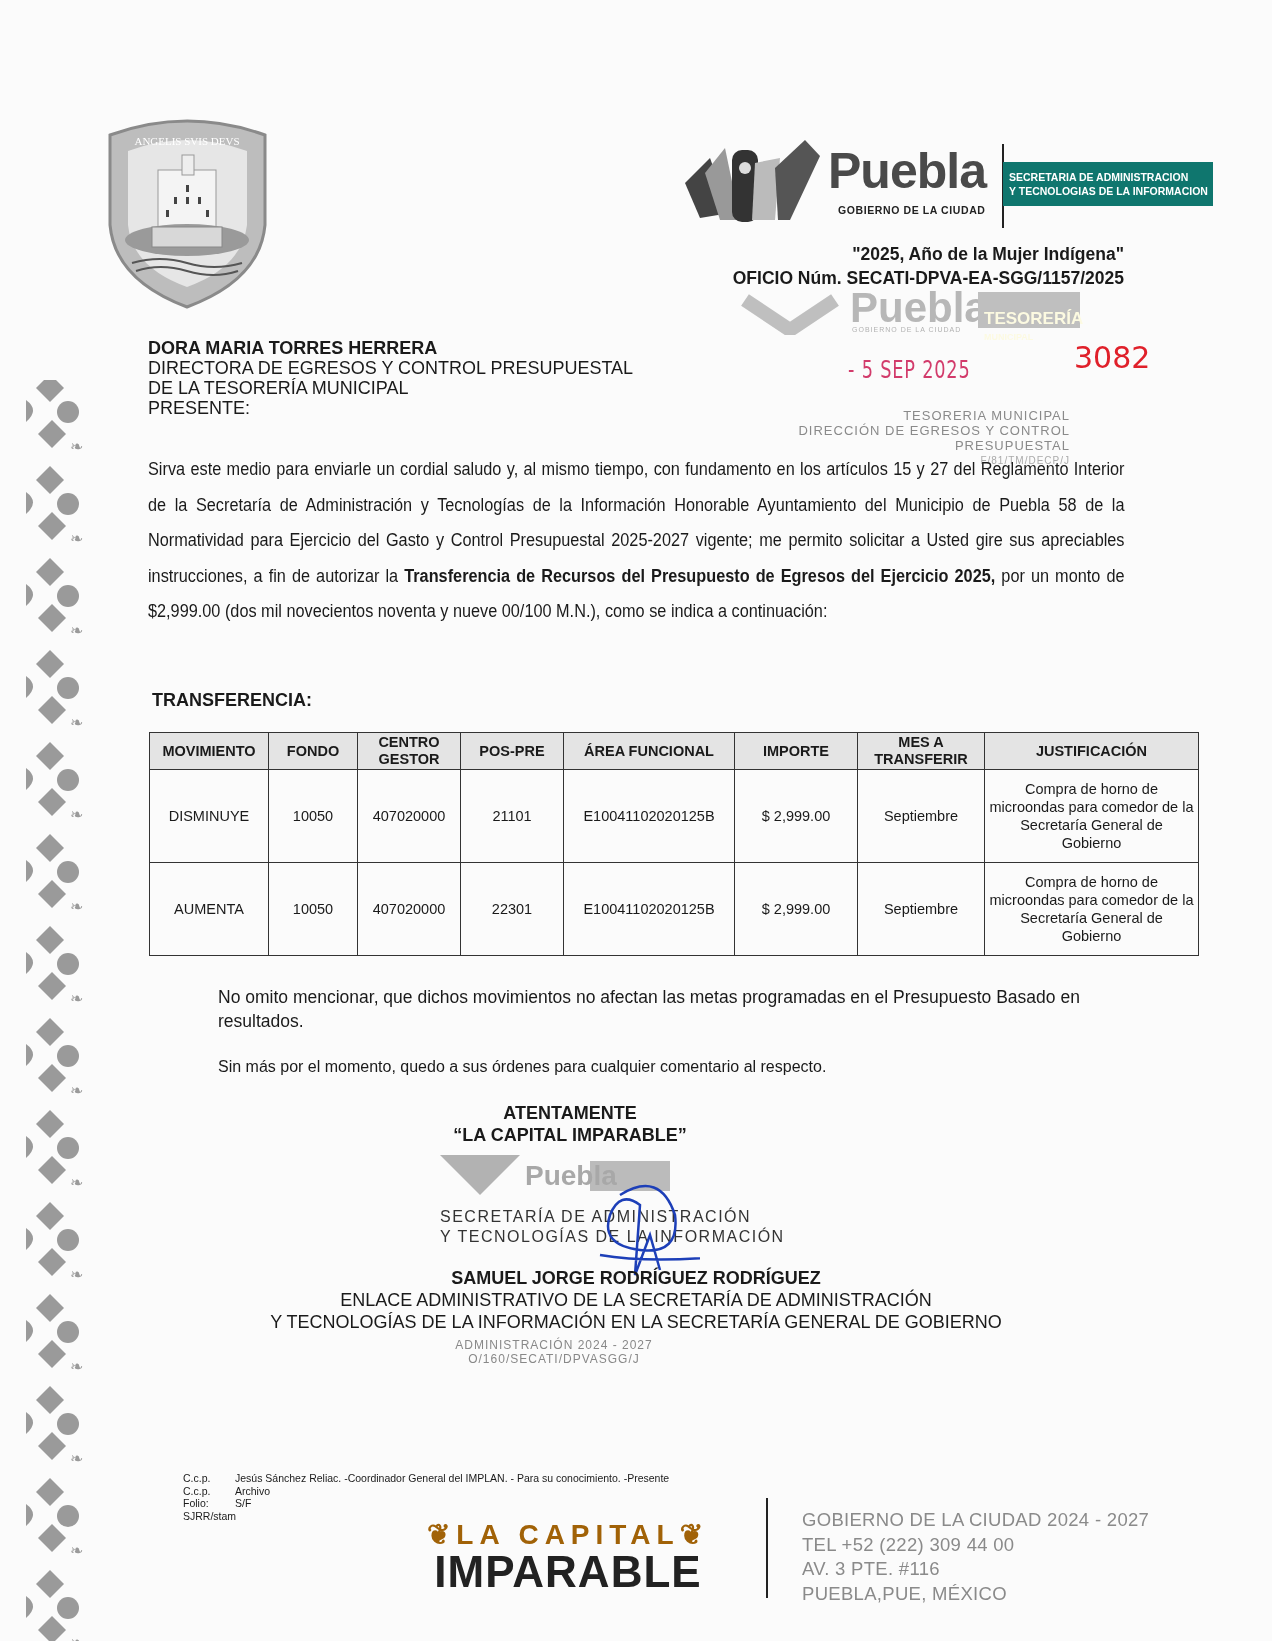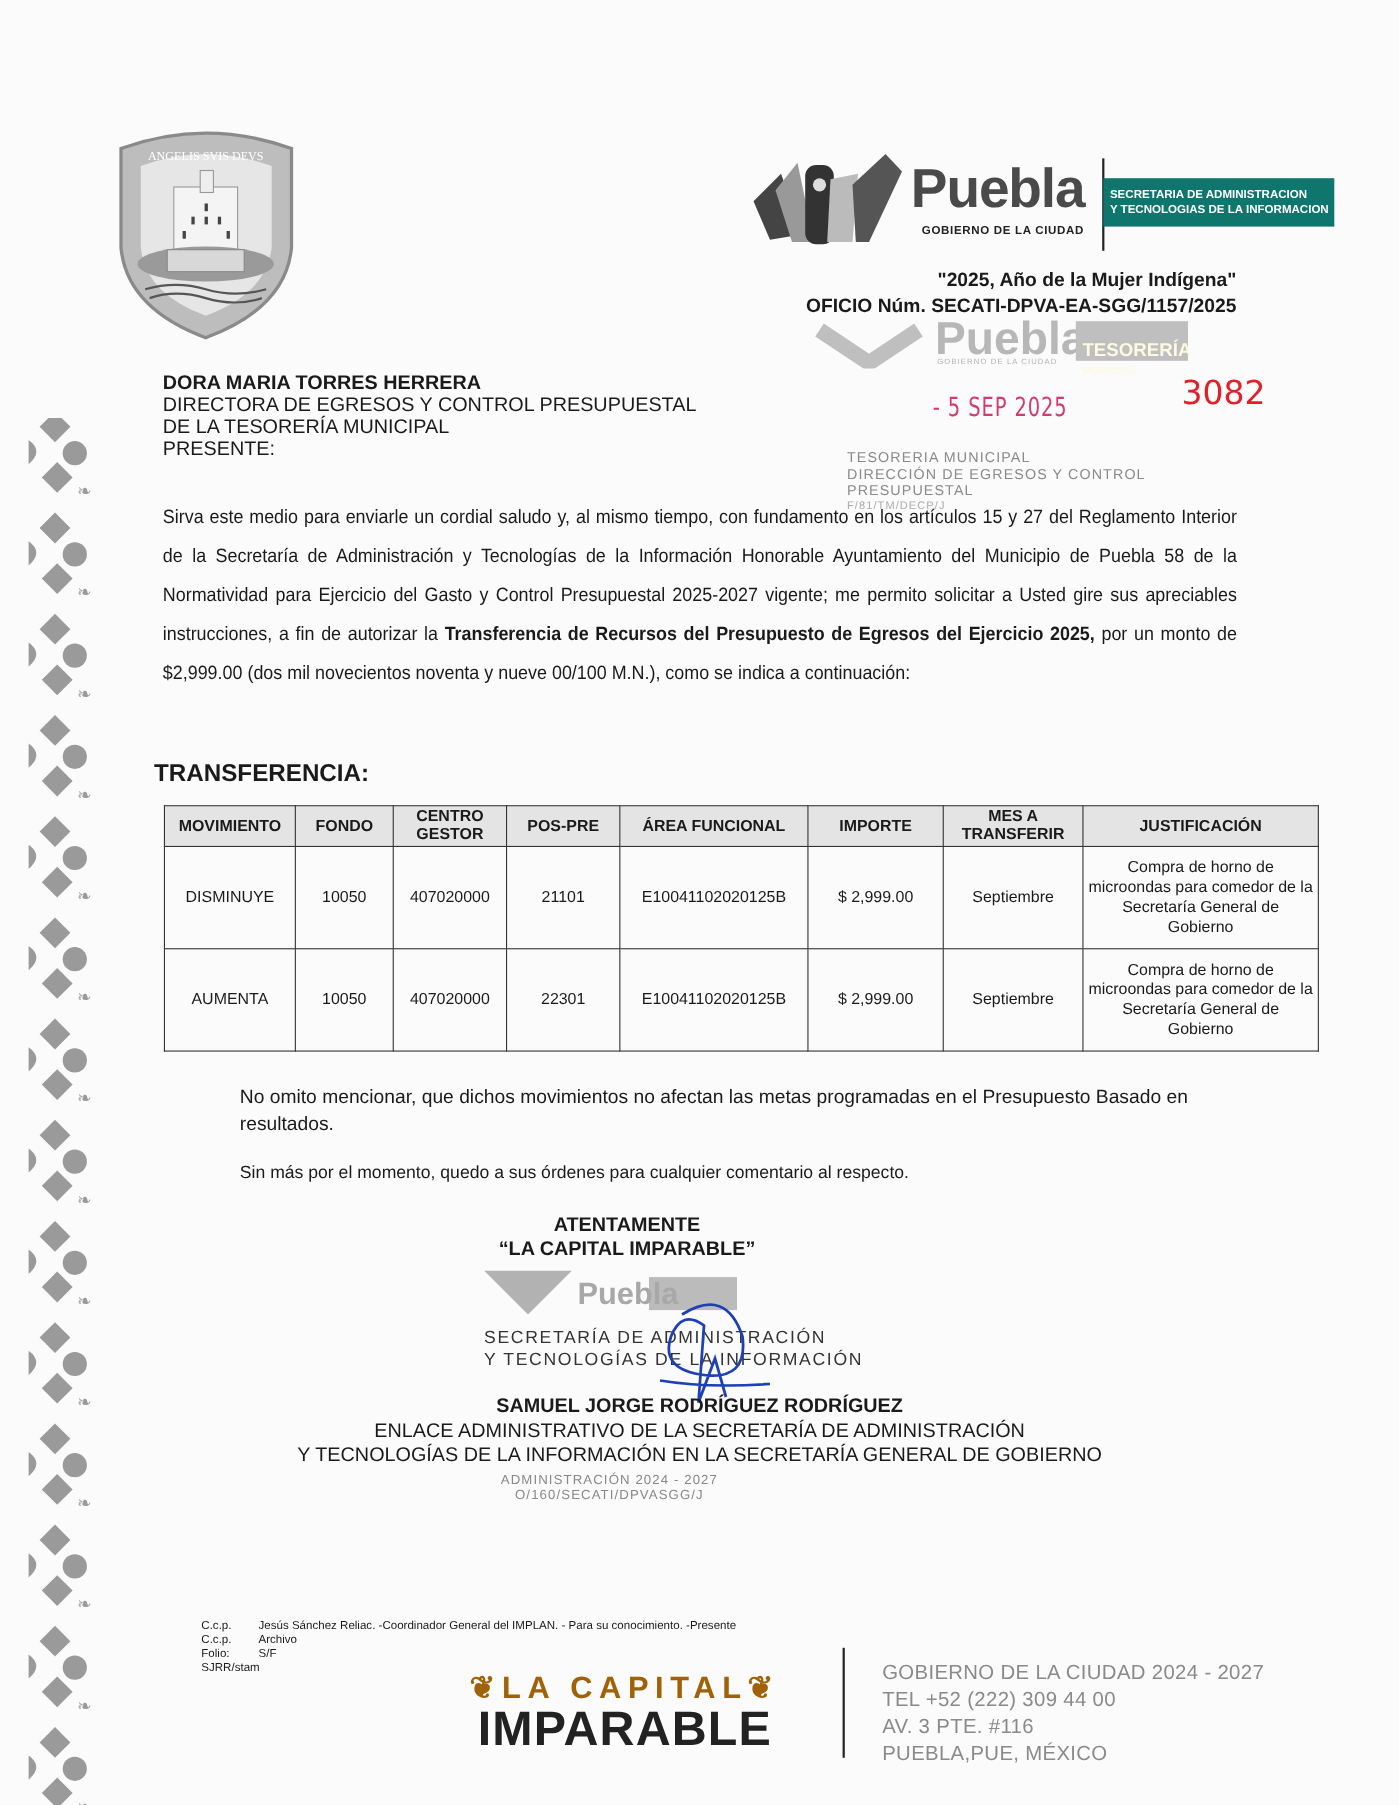--- a/index.html
+++ b/index.html
@@ -20,30 +20,30 @@
   .year-motto{right:148px;top:244px;font-weight:bold;font-size:17.5px;text-align:right;}
   .oficio{right:148px;top:268px;font-weight:bold;font-size:17.5px;text-align:right;}
   
   .st-tes{left:740px;top:290px;width:350px;height:45px;opacity:.45;}
   .st-tes .w{position:absolute;left:110px;top:-6px;font-size:42px;font-weight:bold;color:#666;}
   .st-tes .b{position:absolute;left:238px;top:2px;width:102px;height:36px;background:#777;color:#fef9c3;font-weight:bold;font-size:17px;padding:18px 6px;box-sizing:border-box;line-height:18px;}
   .st-tes .b small{font-size:9px;display:block;}
   .st-tes .g{position:absolute;left:112px;top:36px;font-size:7px;color:#555;letter-spacing:1px;}
   .date-stamp{left:848px;top:356px;font-size:24px;color:#d23b6b;letter-spacing:1px;transform:scaleX(.82);transform-origin:left;font-family:"DejaVu Sans Condensed","DejaVu Sans",sans-serif;}
   .folio-stamp{left:1074px;top:340px;font-size:30px;color:#e0202a;font-family:"DejaVu Sans",sans-serif;}
-  .rec-stamp{left:770px;top:408px;width:300px;text-align:left;font-size:13px;color:#8a8a8a;letter-spacing:1px;line-height:15px;}
+  .rec-stamp{left:770px;top:408px;width:300px;text-align:right;font-size:13px;color:#8a8a8a;letter-spacing:1px;line-height:15px;}
   .rec-stamp .s{font-size:10px;color:#aaa;}
   
   .recipient{left:148px;top:338px;font-size:18px;line-height:20px;}
   .recipient .name{font-weight:bold;}
   
   .body{left:148px;top:452px;width:976px;font-size:17.5px;line-height:35.5px;text-align:justify;
         transform:scaleX(.93);transform-origin:left top;width:1050px;}
   .body b{font-weight:bold;}
-  .sec-title{left:140px;top:690px;font-weight:bold;font-size:22px;}
+  .sec-title{left:152px;top:690px;font-weight:bold;font-size:18px;}
   
   table.t{position:absolute;left:149px;top:732px;border-collapse:collapse;font-size:14.5px;width:1050px;}
   table.t th,table.t td{border:1.5px solid #333;text-align:center;padding:0 4px;}
   table.t th{background:#e4e4e4;font-weight:bold;height:36px;line-height:17px;font-size:14.5px;}
   table.t td{height:92px;}
   table.t td.just{line-height:18px;font-size:14.5px;}
   .p2{left:148px;top:985px;width:976px;font-size:17.5px;line-height:24px;}
   .p2 .ind{padding-left:70px;}
   .p3{left:218px;top:1058px;font-size:16px;}
   .closing{left:0;width:1140px;top:1102px;text-align:center;font-weight:bold;font-size:18px;line-height:22px;}

